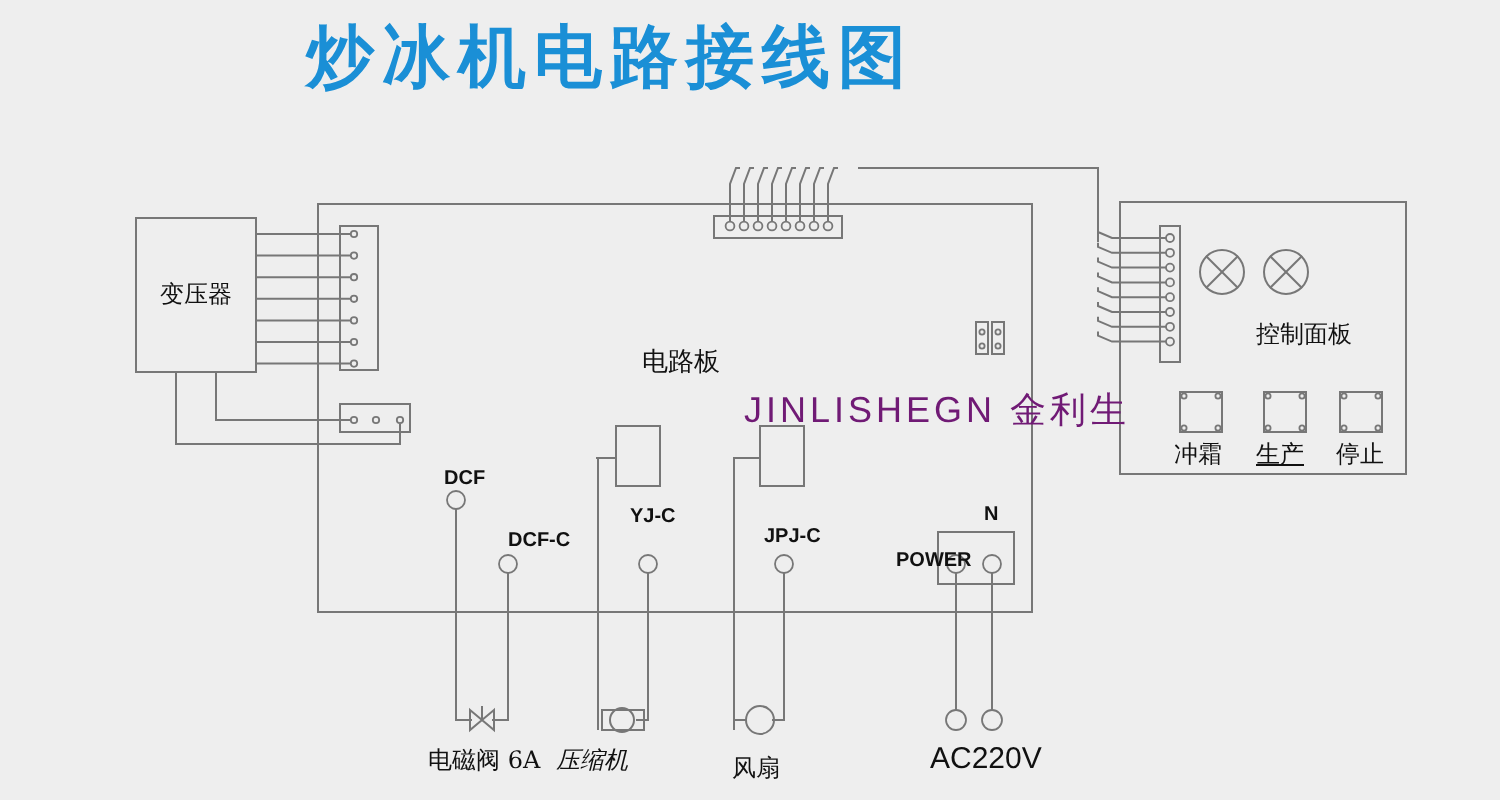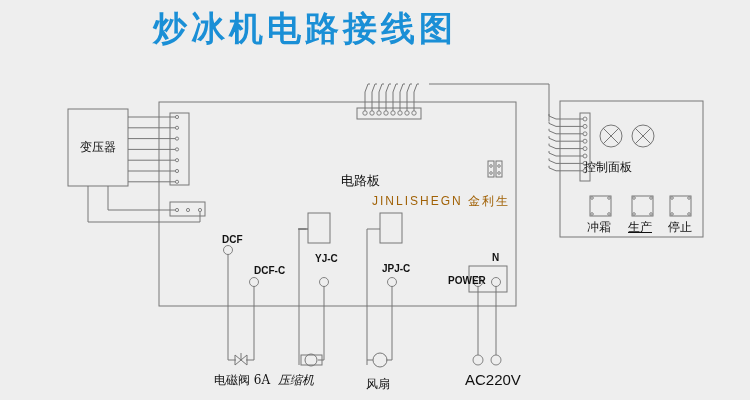--- a/index.html
+++ b/index.html
@@ -6,21 +6,21 @@
   body { width: 750px; height: 400px; background: #eeeeee; overflow: hidden; position: relative; font-family: "DejaVu Sans", sans-serif; }
   .title { position: absolute; left: 0; top: 6px; width: 610px; text-align: center; font-size: 34px; font-weight: bold; color: #1a8fd6; letter-spacing: 4px; font-family: "DejaVu Sans", sans-serif; }
   svg { position: absolute; left: 0; top: 0; }
   .ln { stroke: #777; stroke-width: 1; fill: none; }
   .box { stroke: #777; stroke-width: 1; fill: none; }
   .term { stroke: #777; stroke-width: 0.9; fill: #eeeeee; }
   .lbl { position: absolute; color: #111; white-space: nowrap; }
   .zh { font-family: "DejaVu Serif", serif; font-size: 12px; }
   .en { font-family: "Liberation Sans", sans-serif; font-weight: bold; font-size: 10px; }
   .big { font-family: "Liberation Sans", sans-serif; font-size: 15px; }
-  .wm { position: absolute; left: 372px; top: 193px; font-family: "Liberation Sans", sans-serif; font-size: 12px; color: #a16207; letter-spacing: 2px; }
+  .wm { position: absolute; left: 372px; top: 193px; font-family: "Liberation Sans", sans-serif; font-size: 18px; color: #701a75; letter-spacing: 2px; }
 </style>
 </head>
 <body>
 
 <div class="title">炒冰机电路接线图</div>
 
 <svg width="750" height="400">
 
   <rect class="box" x="68" y="109" width="60" height="77"></rect>
 
@@ -168,22 +168,22 @@
 
   <line class="ln" x1="478" y1="286" x2="478" y2="355"></line>
   <line class="ln" x1="496" y1="286" x2="496" y2="355"></line>
   <circle class="term" cx="478" cy="360" r="5"></circle>
   <circle class="term" cx="496" cy="360" r="5"></circle>
 </svg>
 
 <div class="wm">JINLISHEGN 金利生</div>
 
 <div class="lbl zh" style="left:80px;top:139px;">变压器</div>
-<div class="lbl zh" style="left:321px;top:172px;font-size:13px;margin-left:20px;">电路板</div>
-<div class="lbl zh" style="left:584px;top:159px;">控制面板</div>
+<div class="lbl zh" style="left:321px;top:172px;font-size:13px;">电路板</div>
+<div class="lbl zh" style="left:628px;top:159px;">控制面板</div>
 
 <div class="lbl zh" style="left:587px;top:219px;">冲霜</div>
 <div class="lbl zh" style="left:628px;top:219px;text-decoration:underline;">生产</div>
 <div class="lbl zh" style="left:668px;top:219px;text-align:right;">停止</div>
 
 <div class="lbl en" style="left:222px;top:234px;">DCF</div>
 <div class="lbl en" style="left:241px;top:265px;padding-left:13px;">DCF-C</div>
 <div class="lbl en" style="left:315px;top:253px;">YJ-C</div>
 <div class="lbl en" style="left:382px;top:263px;">JPJ-C</div>
 <div class="lbl en" style="left:431px;top:275px;padding-left:17px;">POWER</div>

